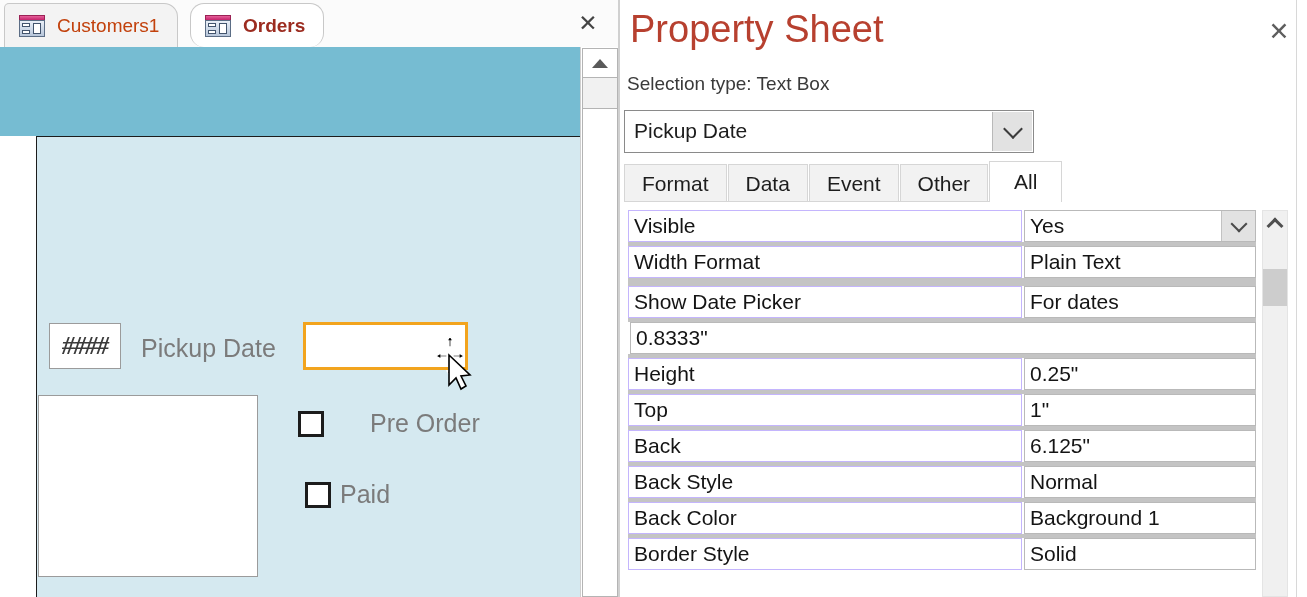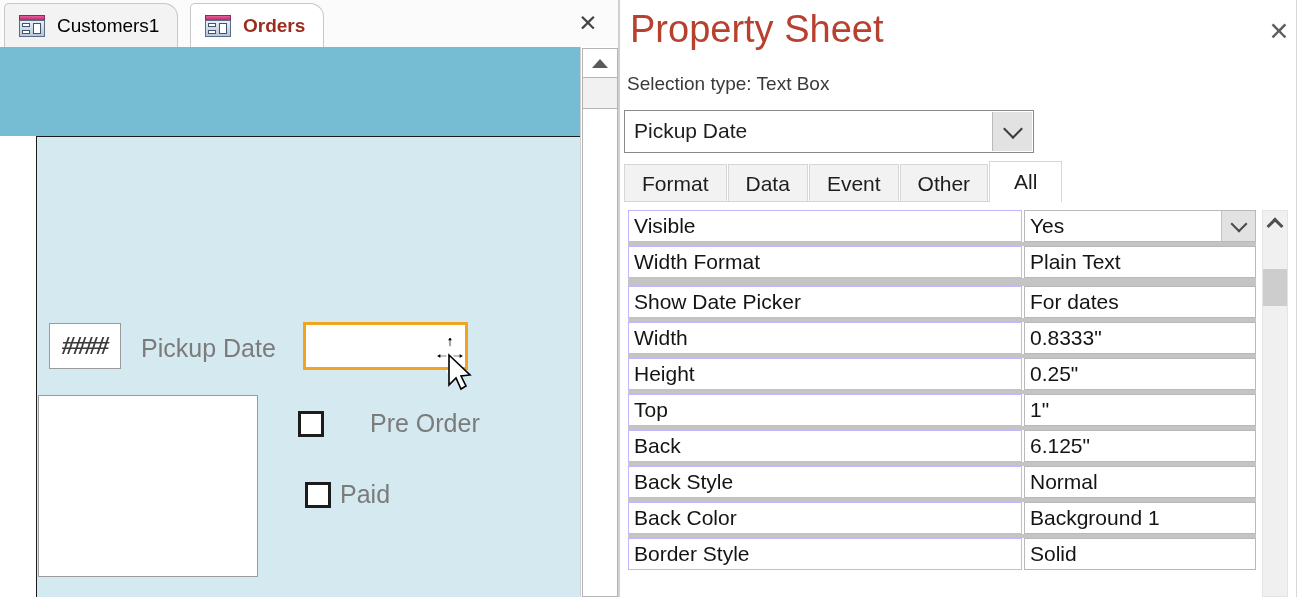--- a/index.html
+++ b/index.html
@@ -51,25 +51,26 @@
     border-bottom: none;
     border-radius: 5px 14px 0 0;
     background: #f3f3f3;
     cursor: pointer;
     font-size: 19px;
   }
   .doc-tab.active {
     background: #ffffff;
     border-color: #c8c8c8;
     z-index: 4;
+    border-radius: 14px;
   }
   .doc-tab.inactive { z-index: 2; }
   .doc-tab .label {
     margin-left: 12px;
-    color: #000000;
+    color: #c2410c;
     white-space: nowrap;
   }
   .doc-tab.active .label {
     font-weight: bold;
     color: #9c2c20;
   }
   .tab-icon {
     width: 26px; height: 22px;
     position: relative;
     flex: none;
@@ -587,21 +588,20 @@
         <div class="row-gap"></div>
         <div class="row-gap"></div>
         <div class="grid-row">
           <div class="name">Show Date Picker</div>
           <div class="value">
             <span>For dates</span>
           </div>
         </div>
         <div class="row-gap"></div>
         <div class="grid-row">
-          <div class="name">Width</div>
           <div class="value">
             <span>0.8333"</span>
           </div>
         </div>
         <div class="row-gap"></div>
         <div class="grid-row">
           <div class="name">Height</div>
           <div class="value">
             <span>0.25"</span>
           </div>

